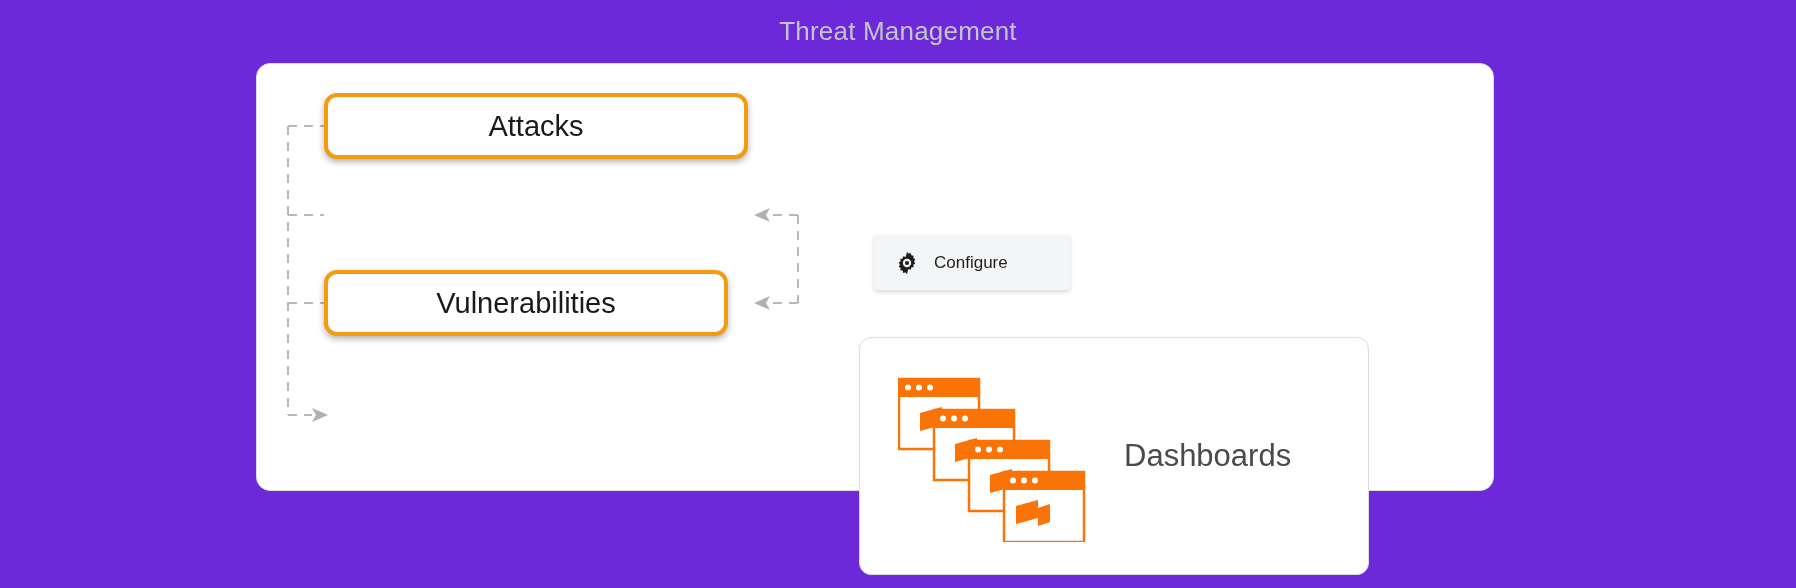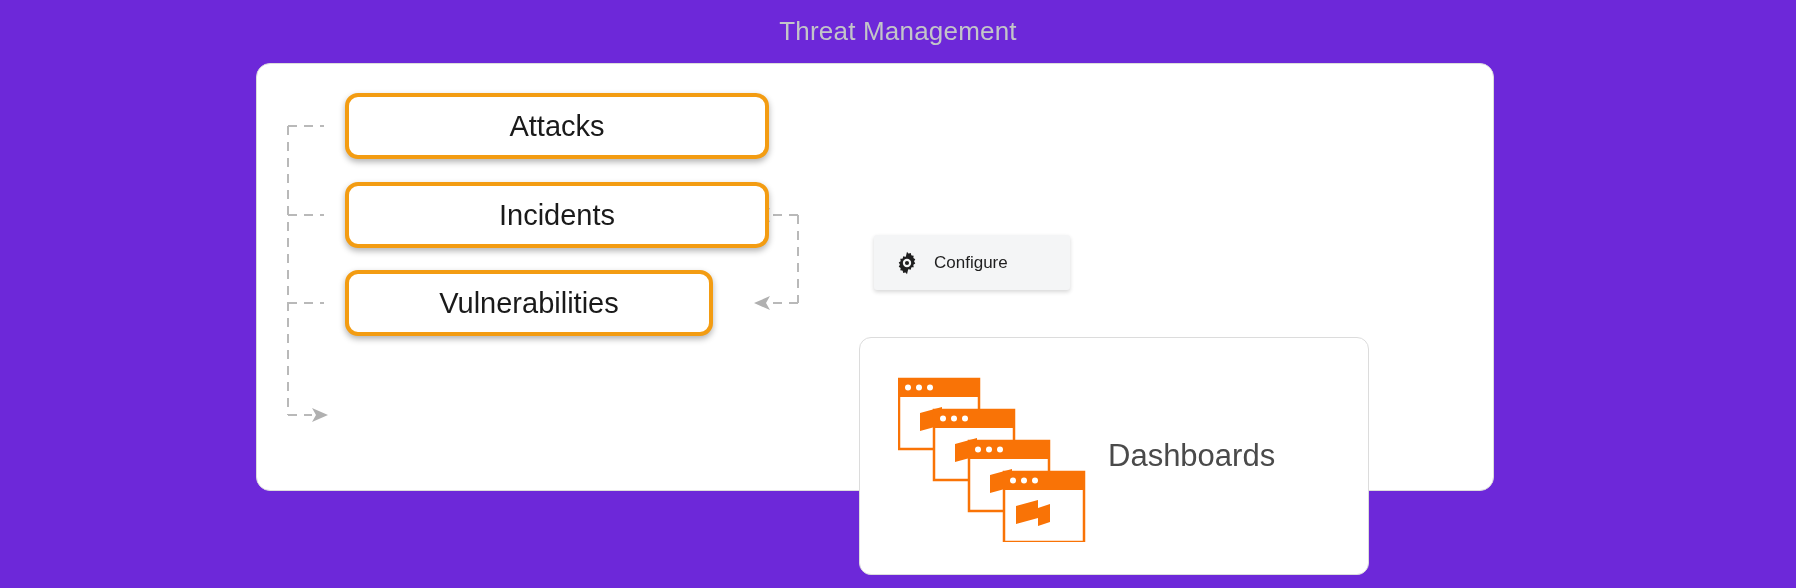--- a/index.html
+++ b/index.html
@@ -58,35 +58,34 @@
     justify-content: center;
     box-shadow: 0 3px 6px rgba(0,0,0,0.30);
   }
   .node .node-label {
     display: block;
     color: #1a1a1a;
     white-space: nowrap;
   }
   .node-orange {
     border: 4.5px solid #f39c12;
-    margin-left: 21px;
   }
   .node-orange .node-label {
     font-size: 29px;
   }
   .node-blue {
     border: 4px solid #4285f4;
   }
   .node-blue .node-label {
     font-size: 20px;
   }
 
   #node-attacks       { left: 324px; top: 93px;  width: 424px; height: 66px; }
   #node-incidents     { left: 324px; top: 182px; width: 424px; height: 66px; }
-  #node-vulnerabilities { left: 324px; top: 270px; width: 368px; height: 66px; }
+  #node-vulnerabilities { left: 324px; top: 270px; width: 404px; height: 66px; }
   #node-reports       { left: 324px; top: 386px; width: 424px; height: 58px; }
 
   
   .connectors {
     position: absolute;
     left: 0;
     top: 0;
     width: 1796px;
     height: 588px;
     pointer-events: none;
@@ -146,21 +145,21 @@
     border-radius: 12px;
     background: #ffffff;
     display: flex;
     align-items: center;
   }
   .dash-icon {
     margin-left: 38px;
     flex: 0 0 auto;
   }
   .dash-label {
-    margin-left: 20px;
+    margin-left: 36px;
     font-size: 31px;
     color: #4a4a4a;
     white-space: nowrap;
   }
 </style>
 </head>
 <body>
 
 <div id="stage">
 
@@ -191,23 +190,20 @@
 
       <path class="conn-line" d="M 798 303 L 770 303"></path>
       <polygon class="conn-head" points="770,296 754,303 770,310 766,303"></polygon>
     </g>
   </svg>
 
   <div class="node node-orange" id="node-attacks">
     <span class="node-label">Attacks</span>
   </div>
 
-  <div class="node node-orange" id="node-incidents">
-    <span class="node-label">Incidents</span>
-  </div>
 
   <div class="node node-orange" id="node-vulnerabilities">
     <span class="node-label">Vulnerabilities</span>
   </div>
 
 
   <div class="configure-btn">
     <span class="gear-wrap">
       <svg width="26" height="26" viewBox="0 0 24 24" aria-hidden="true">
         <path fill="#1f1f1f" d="M12 1.6 13.05 3.0a0.7 0.7 0 0 0 0.78 0.25l1.66-0.52 0.36 1.72a0.7 0.7 0 0 0 0.6 0.55l1.75 0.2-0.32 1.73a0.7 0.7 0 0 0 0.3 0.73l1.47 0.98-0.94 1.49a0.7 0.7 0 0 0 0 0.75l0.94 1.49-1.47 0.98a0.7 0.7 0 0 0-0.3 0.73l0.32 1.73-1.75 0.2a0.7 0.7 0 0 0-0.6 0.55l-0.36 1.72-1.66-0.52a0.7 0.7 0 0 0-0.78 0.25L12 22.4l-1.05-1.4a0.7 0.7 0 0 0-0.78-0.25l-1.66 0.52-0.36-1.72a0.7 0.7 0 0 0-0.6-0.55l-1.75-0.2 0.32-1.73a0.7 0.7 0 0 0-0.3-0.73L4.36 15.36l0.94-1.49a0.7 0.7 0 0 0 0-0.75l-0.94-1.49 1.47-0.98a0.7 0.7 0 0 0 0.3-0.73L5.81 8.19l1.75-0.2a0.7 0.7 0 0 0 0.6-0.55l0.36-1.72 1.66 0.52a0.7 0.7 0 0 0 0.78-0.25L12 1.6Zm0 6.55a3.85 3.85 0 1 0 0 7.7 3.85 3.85 0 0 0 0-7.7Zm0 1.95a1.9 1.9 0 1 1 0 3.8 1.9 1.9 0 0 1 0-3.8Z"></path>

